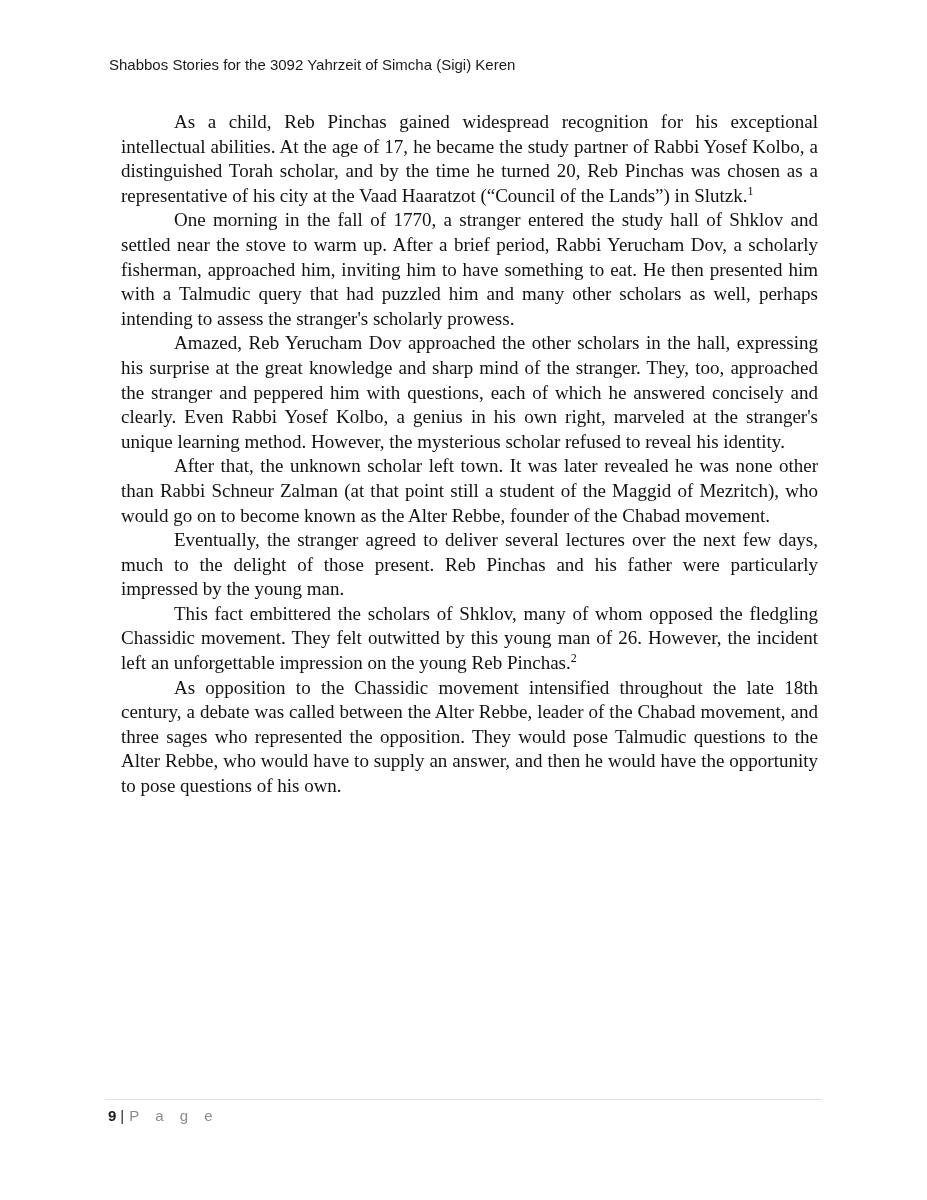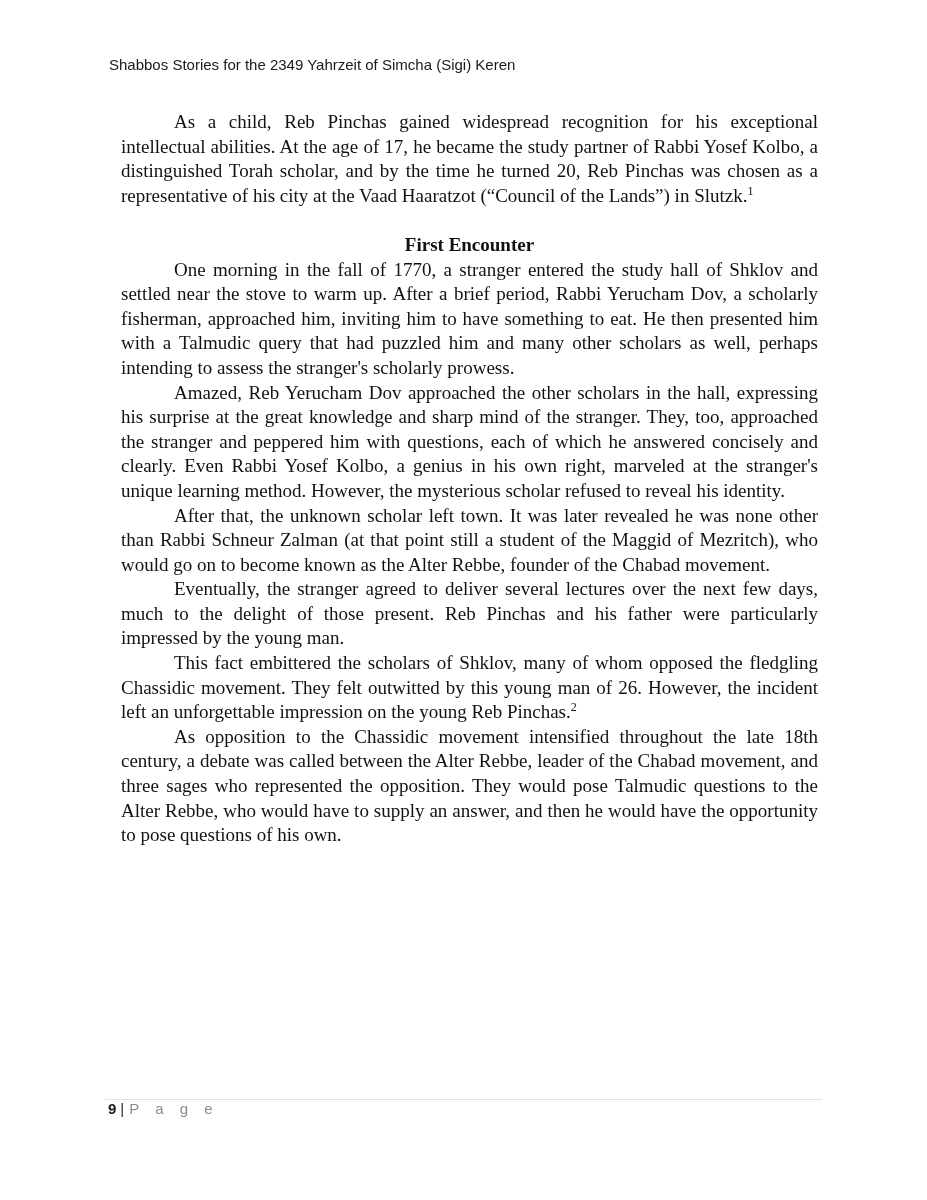--- a/index.html
+++ b/index.html
@@ -52,20 +52,21 @@
     font-size: 12px;
     line-height: 0;
     vertical-align: super;
   }
   .doc-footer {
     position: absolute;
     top: 1099px;
     left: 105px;
     right: 105px;
     border-top: 1px solid #e2e2e2;
+    padding-top: 7px;
     font-family: "Liberation Sans", sans-serif;
     font-size: 15px;
     white-space: nowrap;
   }
   .page-number {
     font-weight: bold;
     color: #1a1a1a;
     margin-left: 3px;
   }
   .footer-separator {
@@ -75,25 +76,24 @@
   .footer-label {
     color: #8c8c8c;
     letter-spacing: 6px;
   }
 </style>
 </head>
 <body>
 
 <div class="page">
 
-  <div class="doc-header">Shabbos Stories for the 2349 Yahrzeit of Simcha (Sigi) Keren</div>
+  <div class="doc-header">Shabbos Stories for the 3092 Yahrzeit of Simcha (Sigi) Keren</div>
 
   <div class="doc-body">
       <p class="body-paragraph">As a child, Reb Pinchas gained widespread recognition for his exceptional intellectual abilities. At the age of 17, he became the study partner of Rabbi Yosef Kolbo, a distinguished Torah scholar, and by the time he turned 20, Reb Pinchas was chosen as a representative of his city at the Vaad Haaratzot (“Council of the Lands”) in Slutzk.<sup class="footnote-ref">1</sup></p>
-      <h2 class="section-heading">First Encounter</h2>
       <p class="body-paragraph">One morning in the fall of 1770, a stranger entered the study hall of Shklov and settled near the stove to warm up. After a brief period, Rabbi Yerucham Dov, a scholarly fisherman, approached him, inviting him to have something to eat. He then presented him with a Talmudic query that had puzzled him and many other scholars as well, perhaps intending to assess the stranger's scholarly prowess.</p>
       <p class="body-paragraph">Amazed, Reb Yerucham Dov approached the other scholars in the hall, expressing his surprise at the great knowledge and sharp mind of the stranger. They, too, approached the stranger and peppered him with questions, each of which he answered concisely and clearly. Even Rabbi Yosef Kolbo, a genius in his own right, marveled at the stranger's unique learning method. However, the mysterious scholar refused to reveal his identity.</p>
       <p class="body-paragraph">After that, the unknown scholar left town. It was later revealed he was none other than Rabbi Schneur Zalman (at that point still a student of the Maggid of Mezritch), who would go on to become known as the Alter Rebbe, founder of the Chabad movement.</p>
       <p class="body-paragraph">Eventually, the stranger agreed to deliver several lectures over the next few days, much to the delight of those present. Reb Pinchas and his father were particularly impressed by the young man.</p>
       <p class="body-paragraph">This fact embittered the scholars of Shklov, many of whom opposed the fledgling Chassidic movement. They felt outwitted by this young man of 26. However, the incident left an unforgettable impression on the young Reb Pinchas.<sup class="footnote-ref">2</sup></p>
       <p class="body-paragraph">As opposition to the Chassidic movement intensified throughout the late 18th century, a debate was called between the Alter Rebbe, leader of the Chabad movement, and three sages who represented the opposition. They would pose Talmudic questions to the Alter Rebbe, who would have to supply an answer, and then he would have the opportunity to pose questions of his own.</p>
     </div>
 
   <div class="doc-footer">
     <span class="page-number">9</span><span class="footer-separator">|</span><span class="footer-label">P a g e</span>

